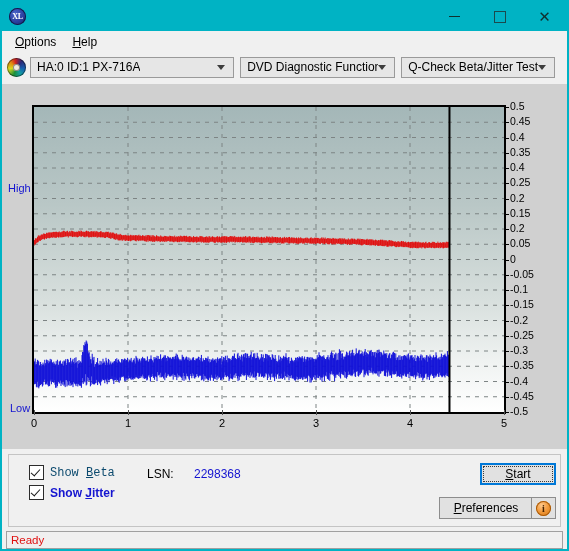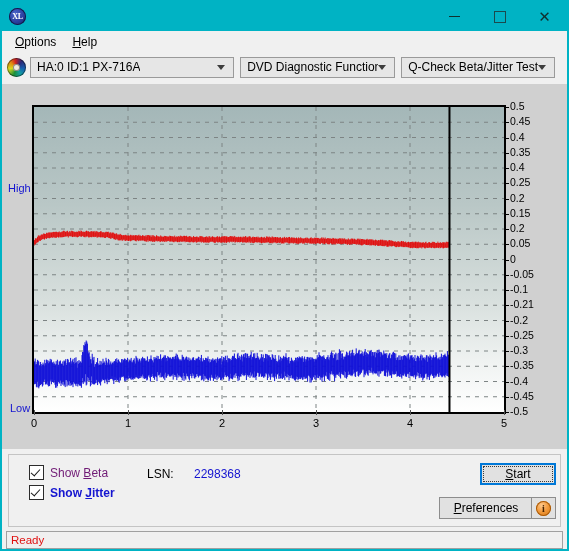--- a/index.html
+++ b/index.html
@@ -177,21 +177,21 @@
   }
   .checkbox::after {
     content: "";
     position: absolute; left: 3px; top: 1px;
     width: 4px; height: 8px;
     border: solid #1a1a1a;
     border-width: 0 1.6px 1.6px 0;
     transform: rotate(42deg);
   }
   .cb-label { font-size: 12px; white-space: nowrap; }
-  .cb-label.beta { color: #701a75; }
+  .cb-label.beta { color: #0c4a6e; font-family: Liberation Mono, monospace; }
   .cb-label.jitter { color: #1414d0; }
   .cb-label u { text-decoration: underline; }
 
   #lsn-label {
     position: absolute; left: 138px; top: 12px;
     font-size: 12px; color: #000;
   }
   #lsn-value {
     position: absolute; left: 185px; top: 12px;
     font-size: 12px; color: #1414d0;
@@ -1627,21 +1627,21 @@
         <div class="ytick" style="top: 139px;">0.2</div>
         <div class="ytickmark" style="top: 160.25px;"></div>
         <div class="ytick" style="top: 154.25px;">0.05</div>
         <div class="ytickmark" style="top: 175.5px;"></div>
         <div class="ytick" style="top: 169.5px;">0</div>
         <div class="ytickmark" style="top: 190.75px;"></div>
         <div class="ytick" style="top: 184.75px;">-0.05</div>
         <div class="ytickmark" style="top: 206px;"></div>
         <div class="ytick" style="top: 200px;">-0.1</div>
         <div class="ytickmark" style="top: 221.25px;"></div>
-        <div class="ytick" style="top: 215.25px;">-0.21</div>
+        <div class="ytick" style="top: 215.25px;">-0.15</div>
         <div class="ytickmark" style="top: 236.5px;"></div>
         <div class="ytick" style="top: 230.5px;">-0.2</div>
         <div class="ytickmark" style="top: 251.75px;"></div>
         <div class="ytick" style="top: 245.75px;">-0.25</div>
         <div class="ytickmark" style="top: 267px;"></div>
         <div class="ytick" style="top: 261px;">-0.3</div>
         <div class="ytickmark" style="top: 282.25px;"></div>
         <div class="ytick" style="top: 276.25px;">-0.35</div>
         <div class="ytickmark" style="top: 297.5px;"></div>
         <div class="ytick" style="top: 291.5px;">-0.4</div>

